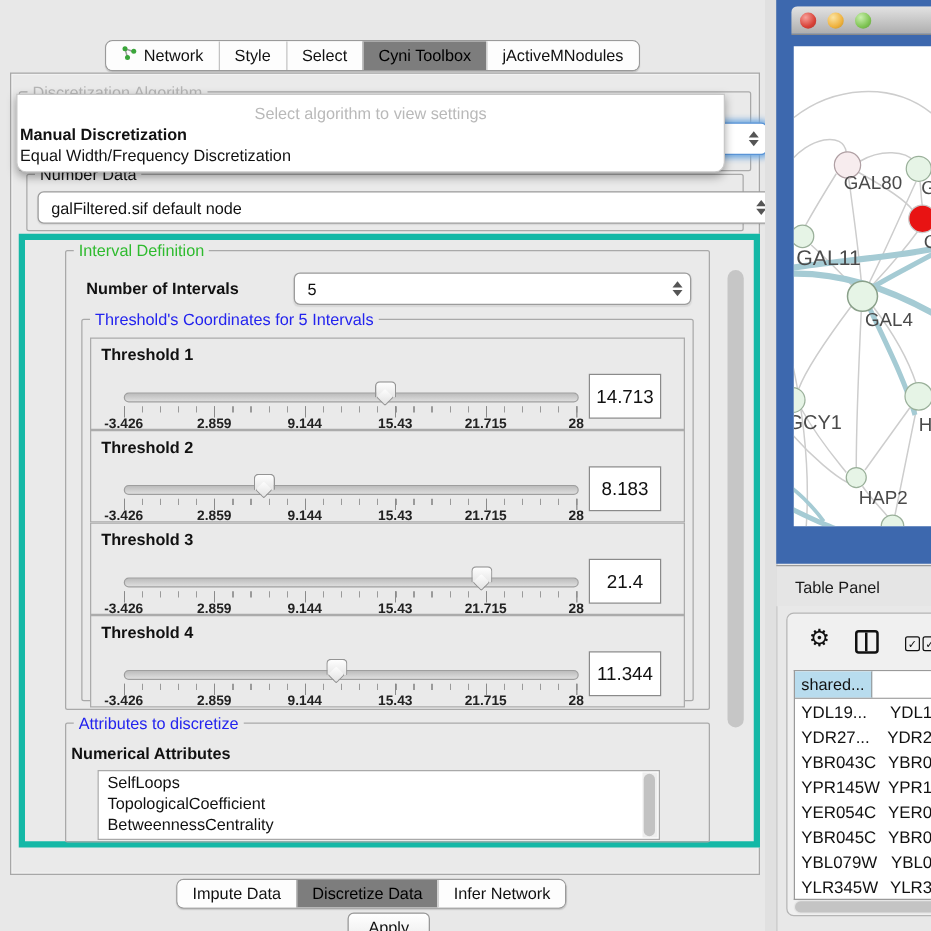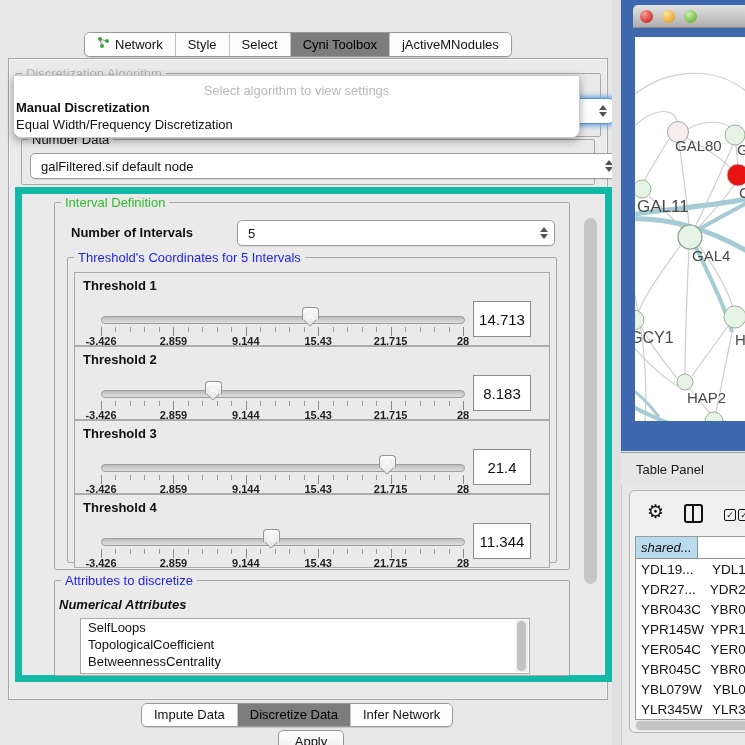--- a/index.html
+++ b/index.html
@@ -46,21 +46,21 @@
 
   
   #algo-popup{left:13px;top:75px;width:565px;height:61px;background:#fff;border:1px solid #c8c8c8;
               border-radius:0 0 8px 8px;box-shadow:0 3px 8px rgba(0,0,0,.35);z-index:30;}
   #popup-hint{position:absolute;left:0;top:7px;width:100%;text-align:center;color:#b9b9b9;font-size:13px;}
   .popup-opt{position:absolute;left:0;width:100%;padding-left:2px;font-size:13px;box-sizing:border-box;}
   #popup-opt-0{top:24px;font-weight:bold;}
   #popup-opt-1{top:41px;}
 
   
-  #scrollpane{left:14px;top:186px;width:583px;height:481px;border:7px solid #14b8a6;background:#eaeaea;}
+  #scrollpane{left:14px;top:186px;width:583px;height:481px;border:5px solid #14b8a6;background:#eaeaea;}
   #vscroll-thumb{left:562px;top:24px;width:13px;height:366px;background:#c6c6c6;border-radius:7px;}
 
   
   .thr-panel{position:absolute;left:50px;width:474px;height:72px;border:1px solid #ababab;background:#eaeaea;}
   .thr-label{position:absolute;left:8px;top:5px;font-weight:bold;font-size:13px;}
   .sl-zone{position:absolute;left:26px;top:40px;width:362px;height:32px;}
   .sl-track{position:absolute;left:0;top:3px;width:362px;height:6px;border:1px solid #9e9e9e;border-radius:4px;
             background:linear-gradient(#bdbdbd,#dedede);}
   .sl-thumb{position:absolute;top:-6px;width:15px;height:12px;background:linear-gradient(#fefefe,#e6e6e6);
             border:1px solid #949494;border-bottom:none;border-radius:4px 4px 1px 1px;z-index:2;}
@@ -101,21 +101,21 @@
   #table-card{left:629px;top:490px;width:126px;height:241px;background:#f0f0f0;border:1px solid #b5b5b5;border-radius:6px;}
   #gear{left:17px;top:11px;font-size:19px;line-height:19px;position:absolute;color:#111;}
   #col-icon{left:54px;top:13px;width:15px;height:15px;border:2px solid #111;border-radius:3px;position:absolute;}
   #col-icon::after{content:"";position:absolute;left:6px;top:0;width:2px;height:15px;background:#111;}
   .cb{position:absolute;top:18px;width:10px;height:10px;border:1.5px solid #111;border-radius:2px;
       font-size:9px;line-height:10px;text-align:center;font-weight:bold;color:#111;}
   #cb1{left:94px;} #cb2{left:108px;}
 
   #grid{position:absolute;left:5px;top:45px;width:121px;height:182px;background:#fff;border:1px solid #9a9a9a;border-right:none;overflow:hidden;}
   .hdr-row{display:flex;height:21px;border-bottom:1px solid #8f8f8f;font-size:13px;}
-  .hdr-cell{box-sizing:border-box;border-right:1px solid #8f8f8f;display:flex;align-items:center;justify-content:center;background:#fff;font-style:italic;}
+  .hdr-cell{box-sizing:border-box;border-right:1px solid #8f8f8f;display:flex;align-items:center;justify-content:center;background:#fff;}
   .hdr-cell.c0{width:84px;background:var(--table-header-bg,#b8dcee);}
   .hdr-cell.c1{width:80px;justify-content:flex-end;padding-right:2px;}
   .t-row{display:flex;height:20px;font-size:13.5px;}
   .t-cell{box-sizing:border-box;display:flex;align-items:center;padding-left:5px;white-space:nowrap;}
   .t-cell.c0{width:84px;}
   #hscroll{position:absolute;left:5px;top:229px;width:121px;height:11px;background:#e6e6e6;border-radius:6px;}
   #hscroll::after{content:"";position:absolute;left:1px;top:1px;width:118px;height:9px;background:#c4c4c4;border-radius:5px;}
 
   svg text{font-family:"Liberation Sans","DejaVu Sans",sans-serif;fill:#4a4a4a;}
   .net-edge{fill:none;stroke:#cdcdcd;stroke-width:1.2;}
@@ -260,21 +260,21 @@
                   <span style="left:100%">28</span>
                 </div>
               </div>
               <div class="thr-value">11.344</div>
             </div>
           </div>
         </div>
 
         <div class="group" style="left:32px;top:386px;width:514px;height:94px;">
           <span class="group-label glabel-blue">Attributes to discretize</span>
-          <div class="abs" style="left:4px;top:16px;font-weight:bold;font-size:13px;font-style:italic;">Numerical Attributes</div>
+          <div class="abs" style="left:4px;top:16px;font-weight:bold;font-size:13px;">Numerical Attributes</div>
         </div>
         <div id="attr-list" class="abs">
           <div class="attr-item">SelfLoops</div>
           <div class="attr-item">TopologicalCoefficient</div>
           <div class="attr-item">BetweennessCentrality</div>
           <div id="attr-scroll"></div>
         </div>
       </div>
 
       <div id="apply-btn" class="abs">Apply</div>

